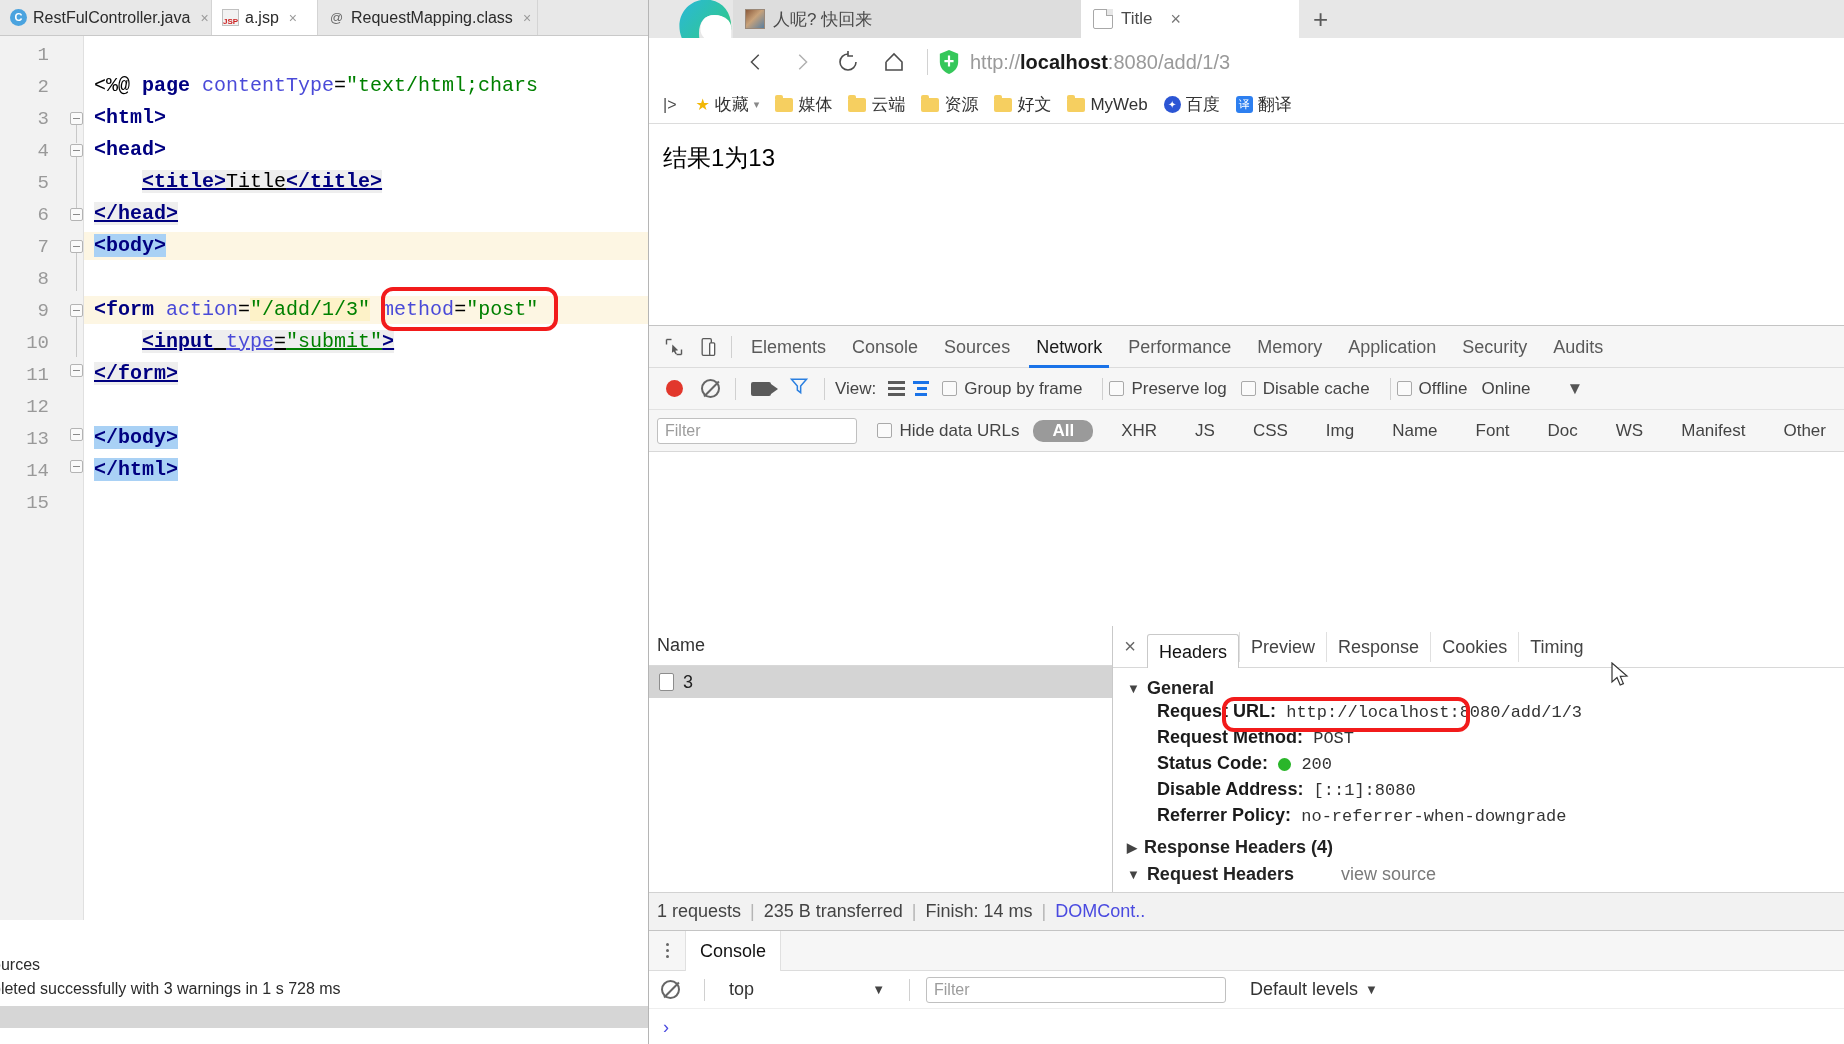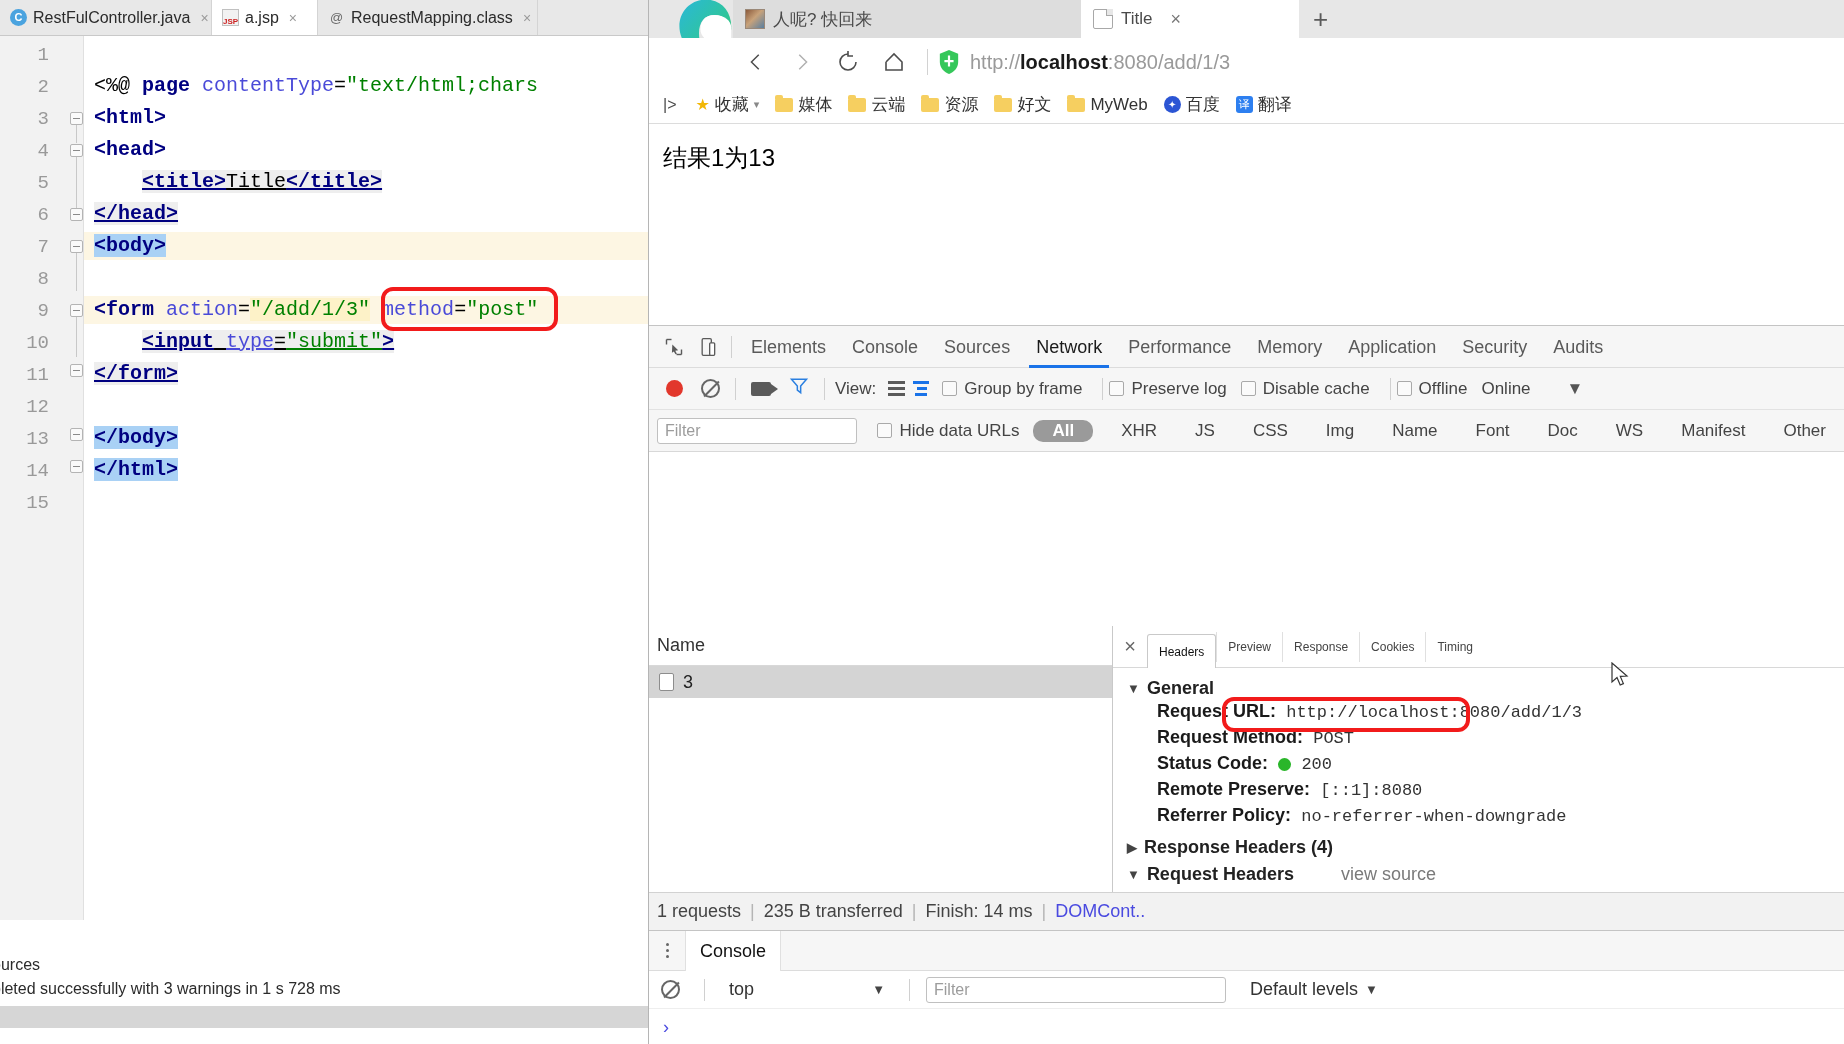--- a/index.html
+++ b/index.html
@@ -124,21 +124,21 @@
 
   #dt-split { position:absolute; left:0; top:300px; width:1196px; height:266px; }
   #req-list { position:absolute; left:0; top:0; width:464px; height:266px; background:#fff; border-right:1px solid #c9c9c9; }
   #req-head { height:40px; border-bottom:1px solid #d8d8d8; display:flex; align-items:center; padding-left:8px; font-size:18px; color:#333; background:#fff; }
   .req-row { height:32px; display:flex; align-items:center; gap:9px; padding-left:10px; font-size:18px; color:#222; background:#d4d4d4; }
   .doc-ico { width:15px; height:18px; border:1.5px solid #8d8d8d; background:#fff; border-radius:2px; flex:0 0 auto; }
 
   #req-detail { position:absolute; left:464px; top:0; width:732px; height:266px; background:#fff; }
   #rd-tabs { height:42px; border-bottom:1px solid #d8d8d8; display:flex; align-items:center; background:#fff; }
   .rd-x { width:34px; text-align:center; font-size:20px; color:#666; }
-  .rd-tab { padding:0 11px; height:30px; line-height:30px; font-size:12px; color:#444; border-left:1px solid #e0e0e0; }
+  .rd-tab { padding:0 11px; height:30px; line-height:30px; font-size:18px; color:#444; border-left:1px solid #e0e0e0; }
   .rd-tab.active { color:#111; border:1px solid #c9c9c9; border-bottom:none; border-radius:3px 3px 0 0; background:#fff; height:34px; line-height:34px; margin-top:8px; }
   #rd-body { padding:6px 0 0 14px; font-size:18px; color:#222; }
   .grp { display:flex; align-items:center; gap:7px; font-weight:bold; margin-top:4px; }
   .tri { font-size:13px; color:#444; }
   .kv { margin-left:30px; line-height:25px; white-space:nowrap; font-family:"Liberation Mono", monospace; font-size:17px; }
   .kv b { font-family:"Liberation Sans", sans-serif; font-size:18px; color:#1a1a1a; }
   .kv span.v { color:#333; }
   .statdot { display:inline-block; width:13px; height:13px; border-radius:50%; background:#2ab62a; vertical-align:middle; }
 
   #net-status { position:absolute; left:0; top:566px; width:1196px; height:38px; background:#f2f2f2; border-top:1px solid #d2d2d2; display:flex; align-items:center; padding-left:8px; font-size:18px; color:#444; gap:9px; }
@@ -481,21 +481,21 @@
           <div class="kv">
             <b>Request Method:</b>
             <span class="v">POST</span>
           </div>
           <div class="kv">
             <b>Status Code:</b>
             <span class="statdot"></span>
             <span class="v">200</span>
           </div>
           <div class="kv">
-            <b>Remote Preserve:</b>
+            <b>Disable Address:</b>
             <span class="v">[::1]:8080</span>
           </div>
           <div class="kv">
             <b>Referrer Policy:</b>
             <span class="v">no-referrer-when-downgrade</span>
           </div>
           <div class="grp" style="margin-top:8px;">
             <span class="tri">▶</span>
             <span>Response Headers (4)</span>
           </div>

